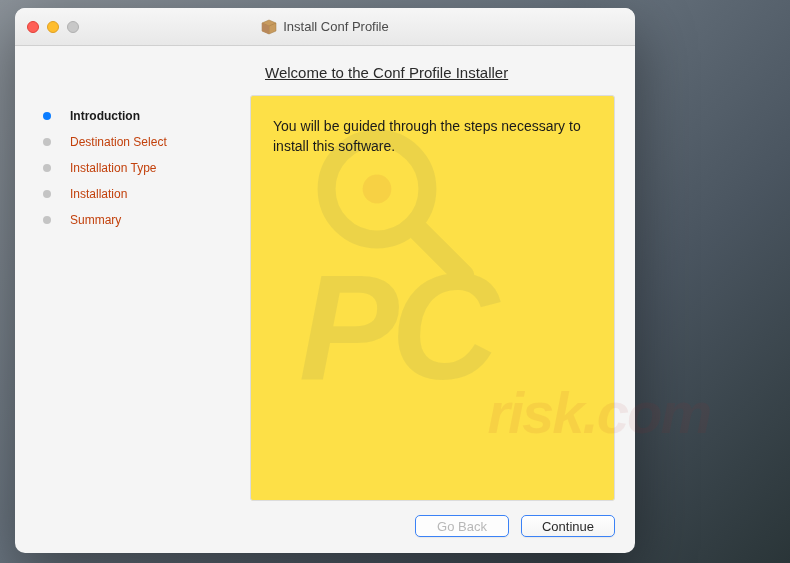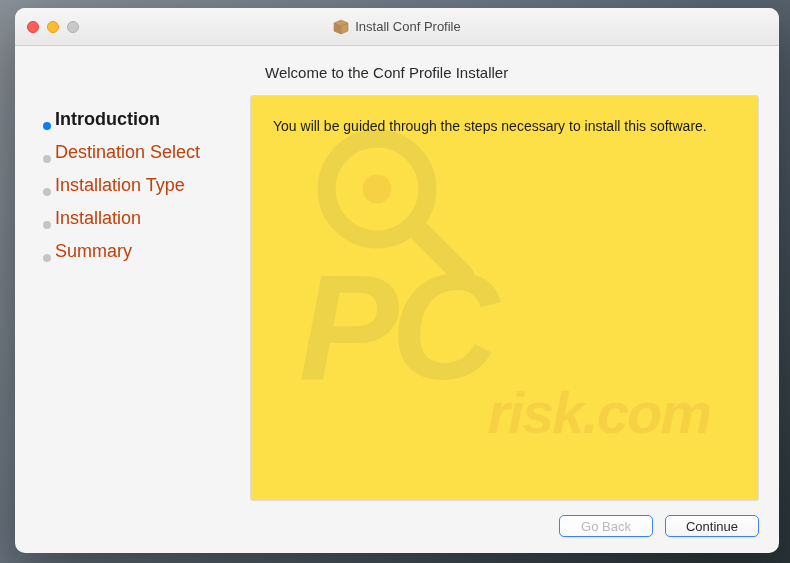--- a/index.html
+++ b/index.html
@@ -23,21 +23,21 @@
       left: 0;
       width: 790px;
       height: 563px;
       background: linear-gradient(135deg, #8b9299 0%, #6a7580 40%, #4a5560 70%, #2a3538 100%);
     }
     
     .window {
       position: absolute;
       top: 8px;
       left: 15px;
-      width: 764px;
+      width: 620px;
       height: 545px;
       background: #f5f5f5;
       border-radius: 10px;
       box-shadow: 0 20px 60px rgba(0,0,0,0.4);
       overflow: hidden;
       display: flex;
       flex-direction: column;
     }
     
     .titlebar {
@@ -91,40 +91,41 @@
       flex-direction: column;
       padding: 18px 20px 16px 20px;
     }
     
     .heading {
       font-size: 15px;
       font-weight: 500;
       color: #2a2a2a;
       margin-left: 230px;
       margin-bottom: 14px;
+      text-decoration: underline;
     }
     
     .content-row {
       flex: 1;
       display: flex;
       gap: 0;
     }
     
     .sidebar {
       width: 215px;
       padding-top: 8px;
       padding-left: 8px;
     }
     
     .step {
       display: flex;
-      align-items: flex-end;
-      gap: 4px;
+      align-items: center;
+      gap: 19px;
       padding: 6px 0;
-      font-size: 18px;
+      font-size: 12px;
     }
     
     .step-bullet {
       width: 8px;
       height: 8px;
       border-radius: 50%;
       flex-shrink: 0;
     }
     
     .step.active .step-bullet { background: #0a7cff; }

